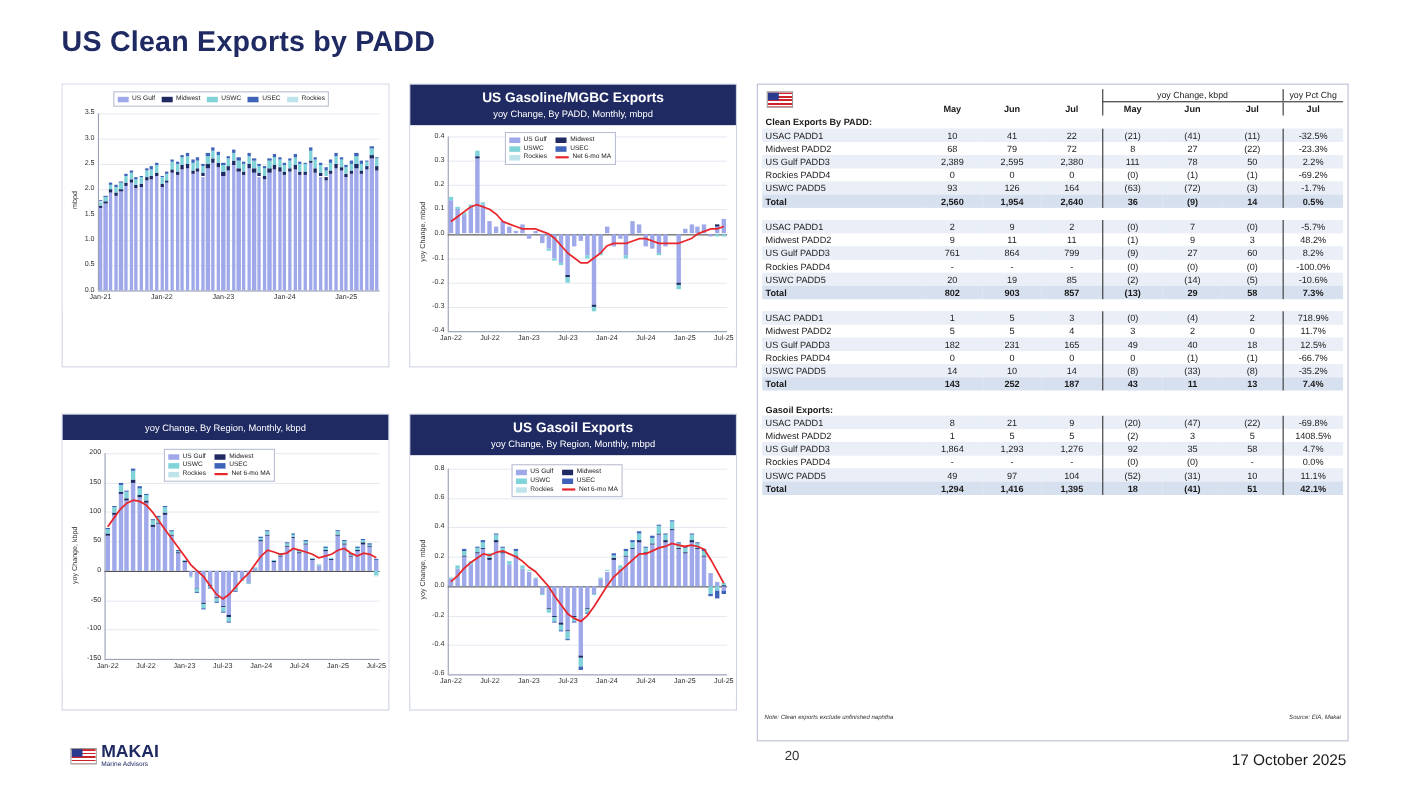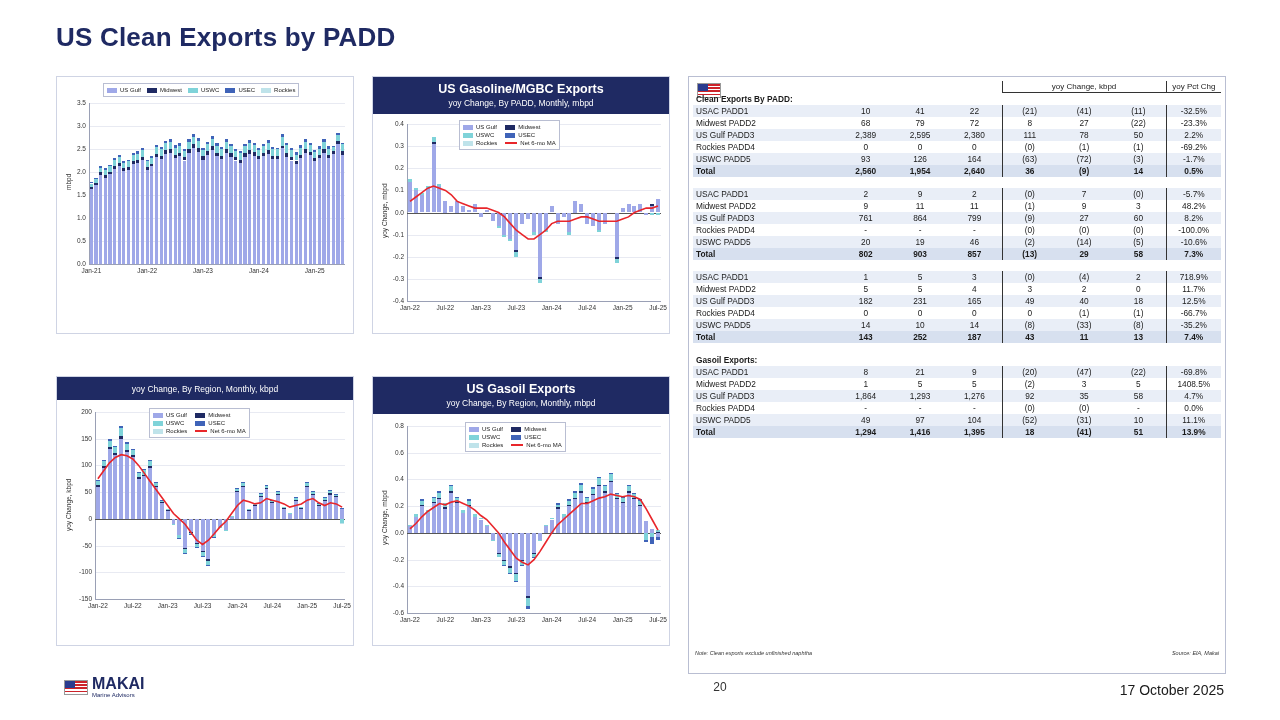--- a/index.html
+++ b/index.html
@@ -913,20 +913,30 @@
         <table class="data">
           <tbody>
             <tr>
               <td style="width:128px"></td>
               <td class="num"></td>
               <td class="num"></td>
               <td class="num"></td>
               <td class="num vsep ul" colspan="3" style="font-size:8px">yoy Change, kbpd</td>
               <td class="num vsep ul" style="font-size:8px">yoy Pct Chg</td>
             </tr>
+            <tr class="hdr">
+              <td></td>
+              <td class="num">May</td>
+              <td class="num">Jun</td>
+              <td class="num">Jul</td>
+              <td class="num vsep">May</td>
+              <td class="num">Jun</td>
+              <td class="num">Jul</td>
+              <td class="num vsep">Jul</td>
+            </tr>
             <tr>
               <td class="sect">Clean Exports By PADD:</td>
               <td colspan="7"></td>
             </tr>
             <tr class="shade">
               <td class="rowlabel shade">USAC PADD1</td>
               <td class="num shade">10</td>
               <td class="num shade">41</td>
               <td class="num shade">22</td>
               <td class="num shade vsep">(21)</td>
@@ -1024,21 +1034,21 @@
               <td class="num">-</td>
               <td class="num vsep">(0)</td>
               <td class="num">(0)</td>
               <td class="num">(0)</td>
               <td class="num vsep">-100.0%</td>
             </tr>
             <tr class="shade">
               <td class="rowlabel shade">USWC PADD5</td>
               <td class="num shade">20</td>
               <td class="num shade">19</td>
-              <td class="num shade">46</td>
+              <td class="num shade">85</td>
               <td class="num shade vsep">(2)</td>
               <td class="num shade">(14)</td>
               <td class="num shade">(5)</td>
               <td class="num shade vsep">-10.6%</td>
             </tr>
             <tr class="totalrow">
               <td class="rowlabel">Total</td>
               <td class="num">802</td>
               <td class="num">903</td>
               <td class="num">857</td>
@@ -1168,21 +1178,21 @@
               <td class="num shade vsep">11.1%</td>
             </tr>
             <tr class="totalrow">
               <td class="rowlabel">Total</td>
               <td class="num">1,294</td>
               <td class="num">1,416</td>
               <td class="num">1,395</td>
               <td class="num vsep">18</td>
               <td class="num">(41)</td>
               <td class="num">51</td>
-              <td class="num vsep">13.9%</td>
+              <td class="num vsep">42.1%</td>
             </tr>
             <tr>
               <td colspan="8" style="height:9px"></td>
             </tr>
           </tbody>
         </table>
       </div>
     <div class="note" style="position:absolute;left:6px;top:573px;">Note: Clean exports exclude unfinished naphtha</div>
     <div class="source" style="position:absolute;left:auto;right:6px;top:573px;">Source: EIA, Makai</div>
   </div>

